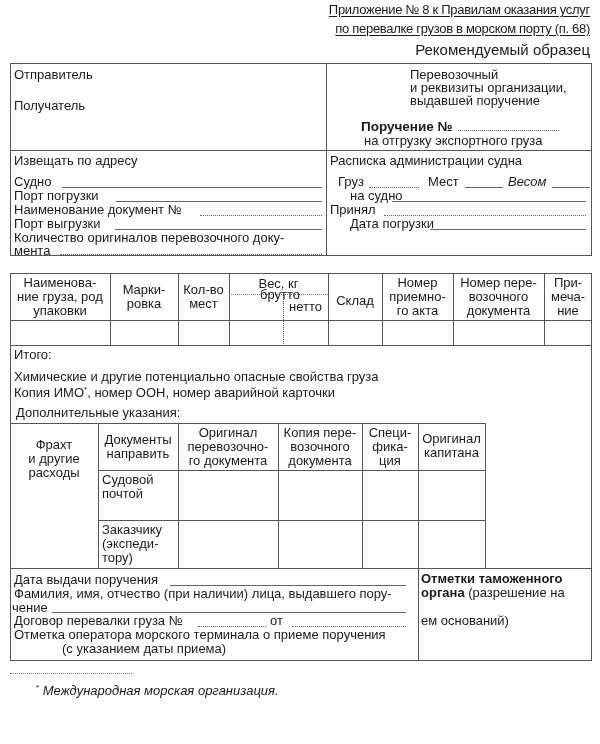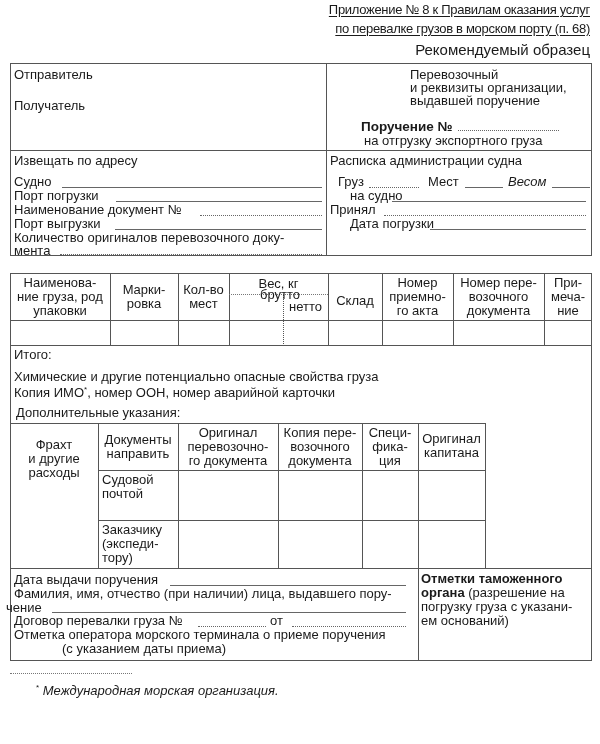--- a/index.html
+++ b/index.html
@@ -168,26 +168,26 @@
 <div class="abs" style="left:179px; top:521px; width:98px; height:47px;"></div>
 <div class="abs" style="left:279px; top:521px; width:82px; height:47px;"></div>
 <div class="abs" style="left:363px; top:521px; width:54px; height:47px;"></div>
 <div class="abs" style="left:419px; top:521px; width:65px; height:47px;"></div>
 
 <div class="hline" style="left:10px; top:568px; width:582px;"></div>
 
 <div class="lbl" style="left:14px; top:572px;">Дата выдачи поручения</div>
 <div class="fill" style="left:170px; top:585px; width:236px;"></div>
 <div class="lbl" style="left:14px; top:586px;">Фамилия, имя, отчество (при наличии) лица, выдавшего пору-</div>
-<div class="lbl" style="left:6px; top:600px;">чение</div>
+<div class="lbl" style="left:12px; top:600px;">чение</div>
 <div class="fill" style="left:52px; top:612px; width:354px;"></div>
 <div class="lbl" style="left:14px; top:613px;">Договор перевалки груза №</div>
 <div class="fill dot" style="left:198px; top:626px; width:68px;"></div>
 <div class="lbl" style="left:270px; top:613px;">от</div>
 <div class="fill dot" style="left:292px; top:626px; width:114px;"></div>
 <div class="lbl" style="left:14px; top:627px;">Отметка оператора морского терминала о приеме поручения</div>
 <div class="lbl" style="left:14px; top:641px;margin-left:48px;">(с указанием даты приема)</div>
 
 <div class="vline" style="left:418px; top:568px; height:93px;"></div>
-<div class="abs" style="left:421px; top:572px; width:170px; line-height:14px; font-size:13px;"><span class="bold">Отметки таможенного органа</span><span> (разрешение на</span><br><span>погрузку груза с указани-</span><br><span>ем оснований)</span></div>
+<div class="abs" style="left:421px; top:572px; width:170px; line-height:14px; font-size:13px;"><span class="bold">Отметки таможенного органа</span><span> (разрешение на</span><br><br><span>ем оснований)</span></div>
 
 <div class="dline" style="left:10px; top:673px; width:122px;"></div>
 <div class="lbl italic" style="left:36px; top:680px;"><sup style="font-size:8px; font-style:normal;">*</sup> <span>Международная морская организация.</span></div>
 
 </body></html>

